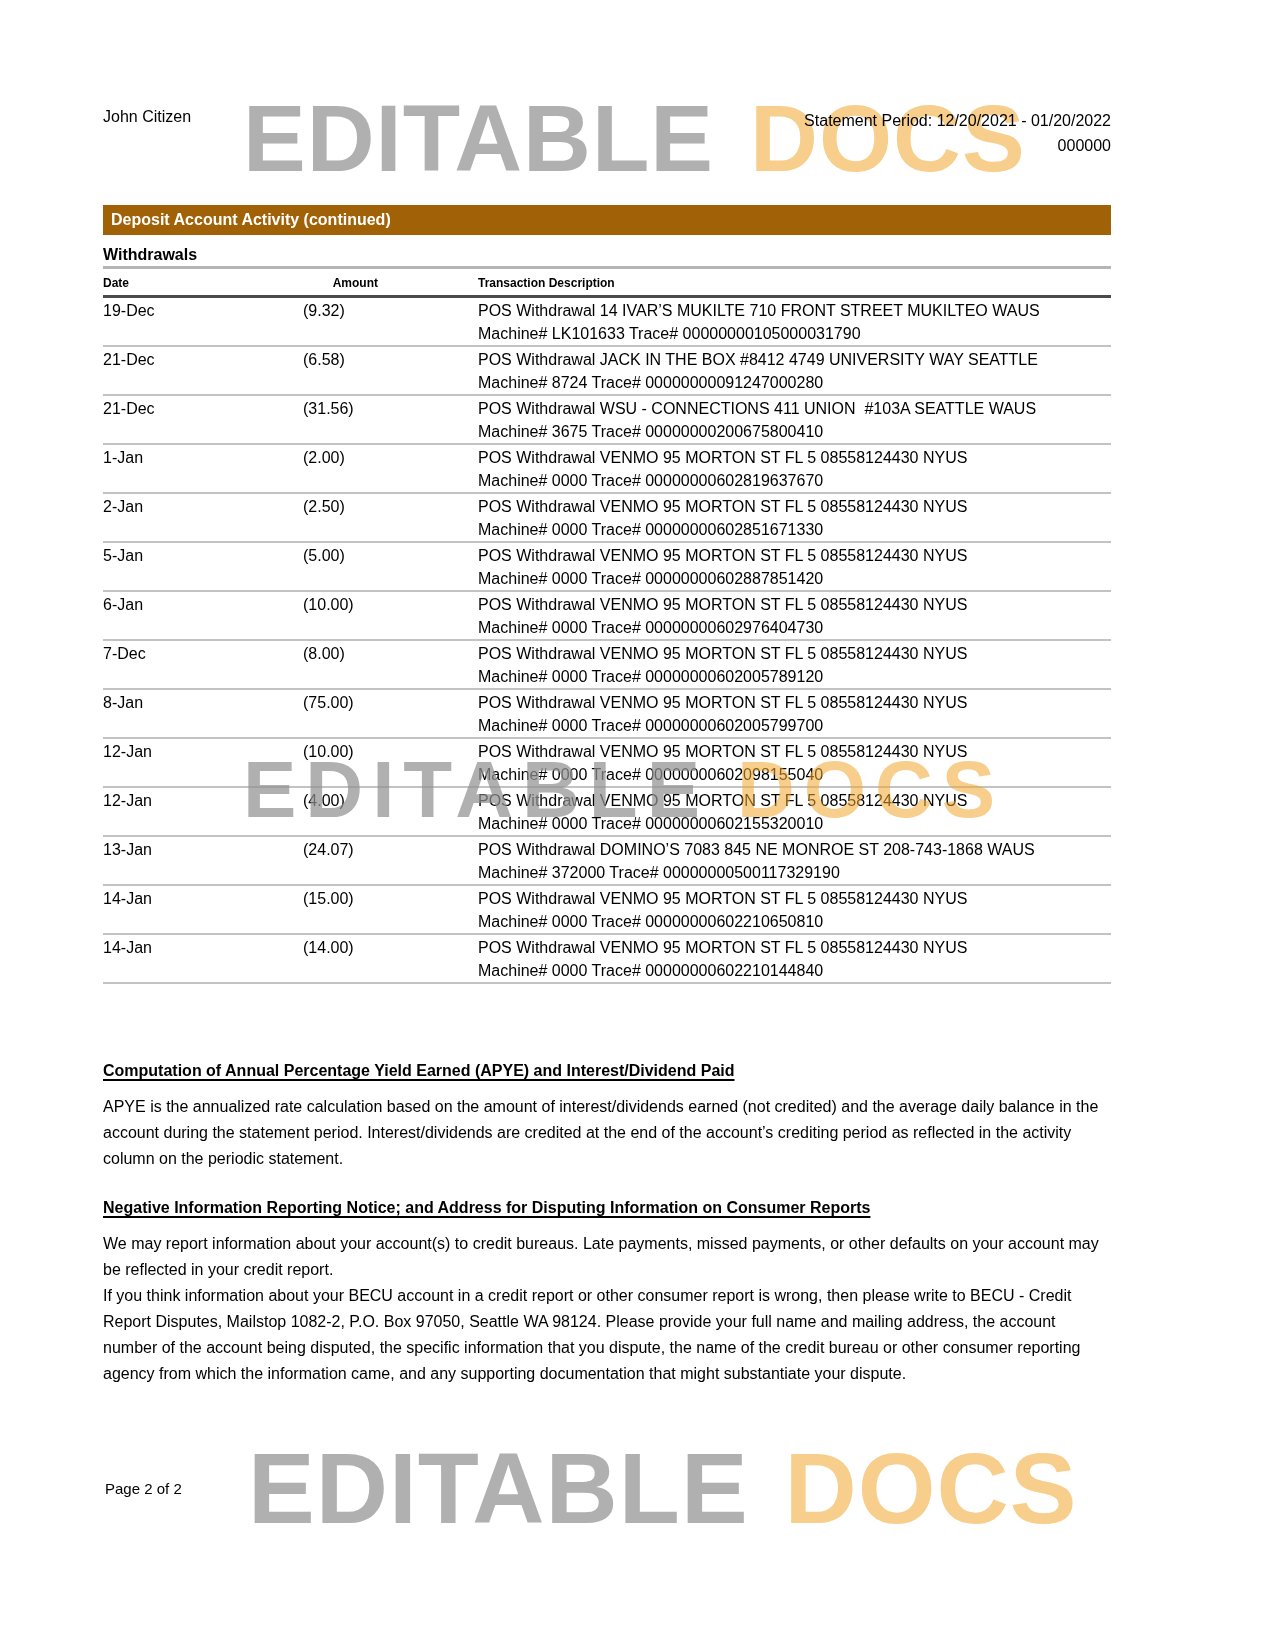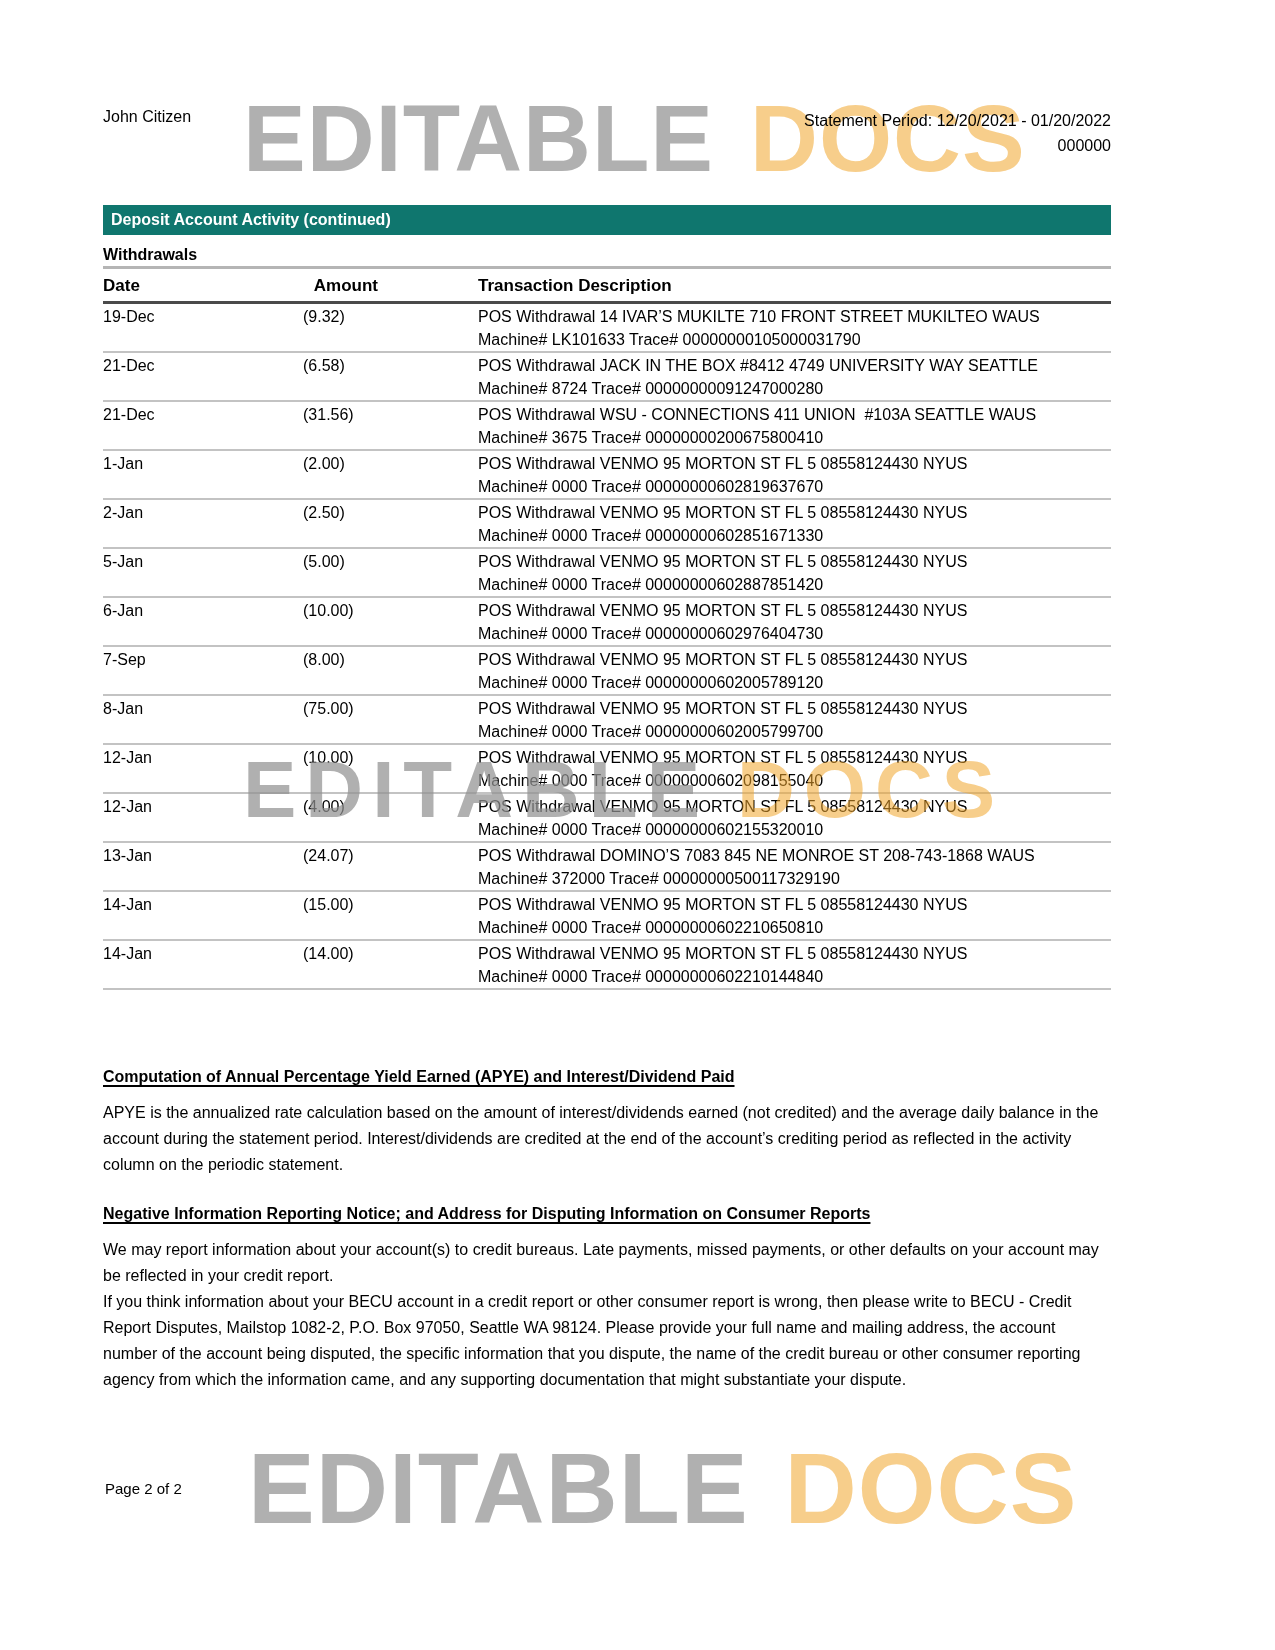--- a/index.html
+++ b/index.html
@@ -47,21 +47,21 @@
     align-items: flex-start;
     font-size: 16px;
   }
   .hdr .period-block { text-align: right; line-height: 25px; }
 
   
   .black-bar {
     position: relative;
     z-index: 2;
     margin-top: 47px;
-    background: #0f766e;
+    background: #a16207;
     color: #ffffff;
     font-weight: 700;
     font-size: 16px;
     height: 30px;
     line-height: 30px;
     padding-left: 8px;
   }
 
   
   .wd-title {
@@ -75,21 +75,21 @@
     width: 100%;
     border-collapse: collapse;
     table-layout: fixed;
     position: relative;
     z-index: 2;
   }
   table.wd col.c1 { width: 200px; }
   table.wd col.c2 { width: 75px; }
   table.wd col.c3 { width: auto; }
   table.wd th {
-    font-size: 17px;
+    font-size: 12px;
     font-weight: 700;
     text-align: left;
     padding: 7px 0 5px 0;
     border-bottom: 3px solid #4a4a4a;
   }
   table.wd th.amt { text-align: right; }
   table.wd th.desc { padding-left: 100px; }
   table.wd td {
     font-size: 16px;
     line-height: 23px;
@@ -234,21 +234,21 @@
   <tr>
     <td>6-Jan</td>
     <td class="amt">(10.00)</td>
     <td class="desc">
       <div>POS Withdrawal VENMO 95 MORTON ST FL 5 08558124430 NYUS</div>
       <div>Machine# 0000 Trace# 00000000602976404730</div>
     </td>
   </tr>
 
   <tr>
-    <td>7-Sep</td>
+    <td>7-Dec</td>
     <td class="amt">(8.00)</td>
     <td class="desc">
       <div>POS Withdrawal VENMO 95 MORTON ST FL 5 08558124430 NYUS</div>
       <div>Machine# 0000 Trace# 00000000602005789120</div>
     </td>
   </tr>
 
   <tr>
     <td>8-Jan</td>
     <td class="amt">(75.00)</td>

